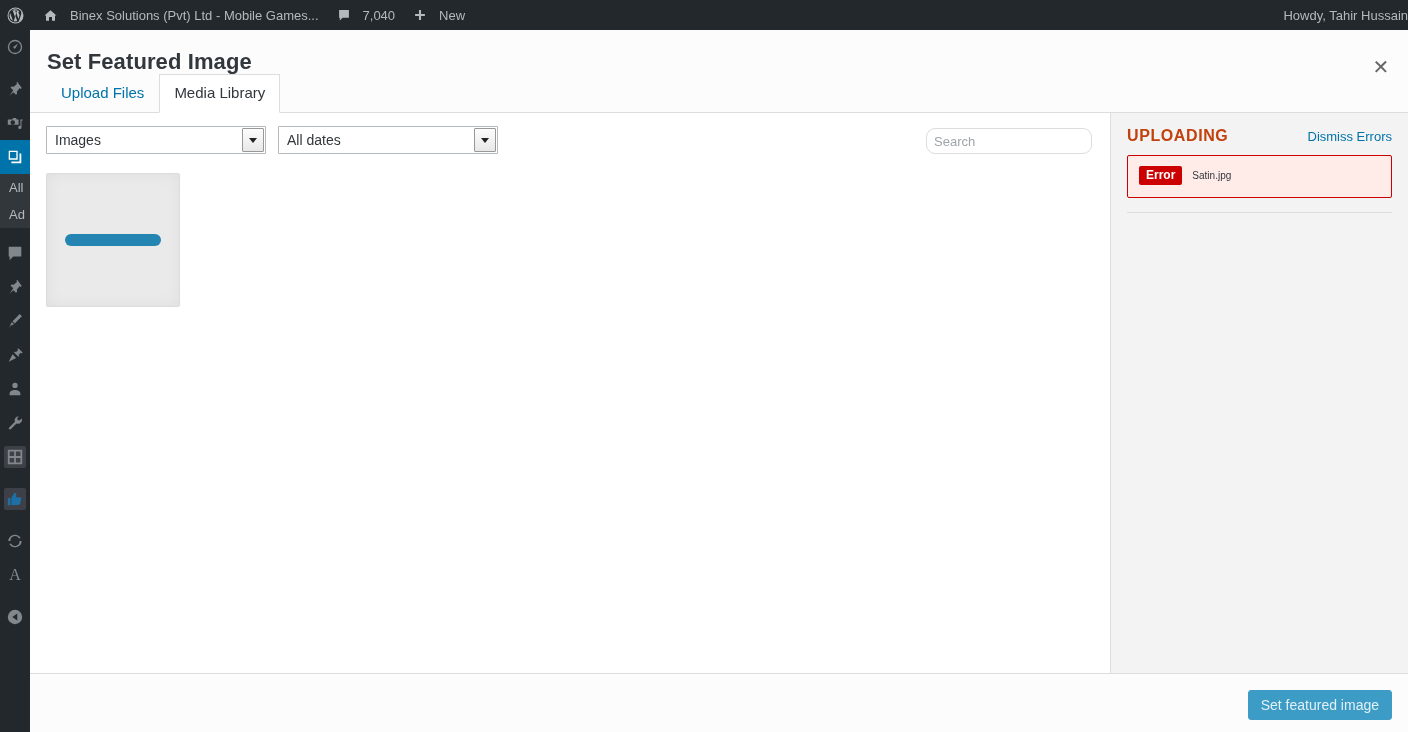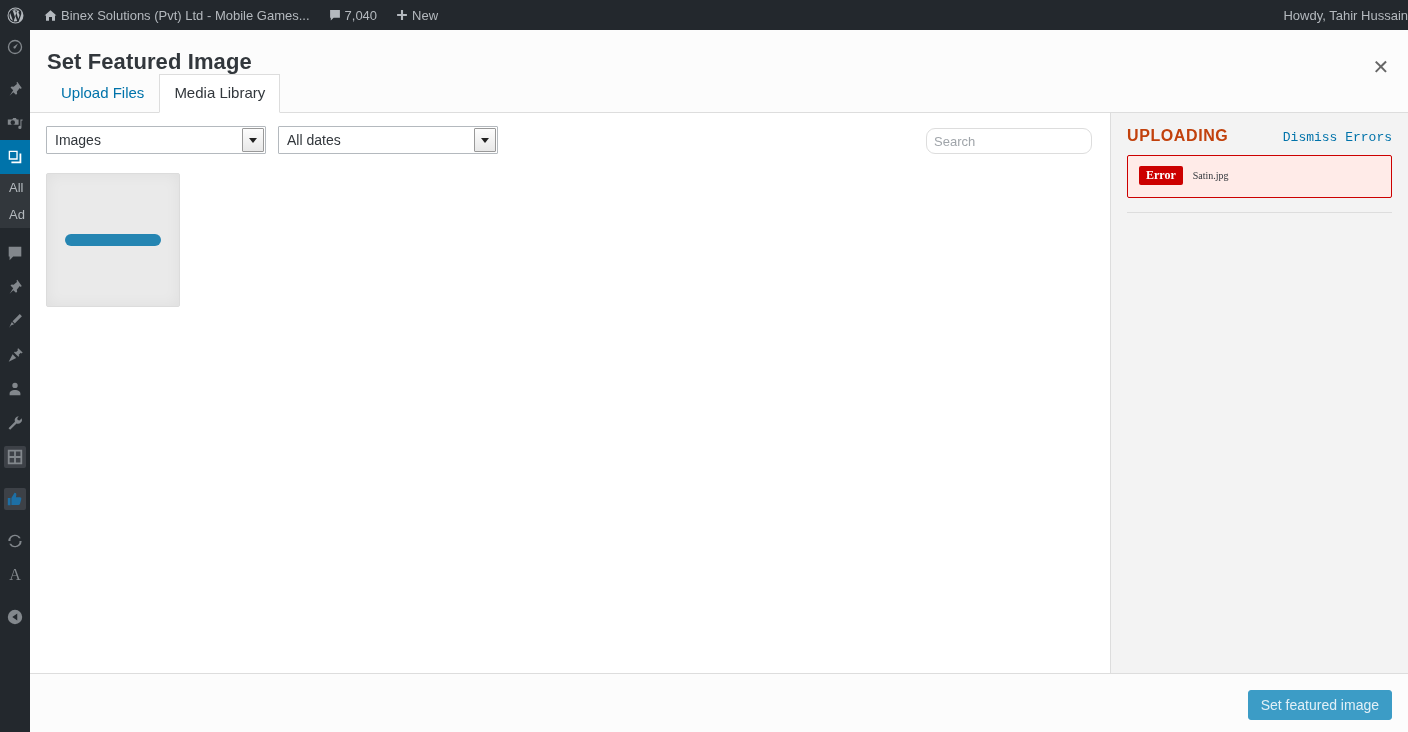--- a/index.html
+++ b/index.html
@@ -15,21 +15,21 @@
   #adminbar {
     position: absolute; top: 0; left: 0;
     width: 1408px; height: 30px;
     background: #23282d;
     color: #b4b9be;
     font-size: 13px;
     display: flex; align-items: center;
     z-index: 5;
   }
   #adminbar .ab-item {
-    display: flex; align-items: center; gap: 3px;
+    display: flex; align-items: center; gap: 12px;
     height: 30px; padding: 0 9px;
     color: #b4b9be; white-space: nowrap;
   }
   #adminbar .ab-logo { padding: 0 10px 0 7px; }
   #adminbar .ab-right {
     margin-left: auto; padding-right: 0px;
   }
   .ico { display: inline-block; line-height: 0; }
   .ico svg { display: block; fill: #b4b9be; }
 
@@ -217,29 +217,29 @@
   }
   #uploading-head {
     display: flex; align-items: baseline; justify-content: space-between;
     margin-bottom: 10px;
   }
   #uploading-label {
     font-size: 16px; font-weight: 600; letter-spacing: .6px;
     color: #c2410c; text-transform: uppercase;
   }
   #dismiss-errors {
-    font-size: 13px; color: #0073aa; cursor: pointer; font-family: Liberation Mono, monospace;
+    font-size: 13px; color: #0073aa; cursor: pointer;
   }
   .upload-error {
     border: 1px solid #c00;
     background: #ffebe8;
     border-radius: 2px;
     padding: 10px 11px 12px 11px;
   }
-  .err-row { display: flex; align-items: center; gap: 10px; font-family: Liberation Serif, serif; }
+  .err-row { display: flex; align-items: center; gap: 10px; }
   .err-badge {
     background: #c00; color: #fff;
     font-size: 12px; font-weight: 600;
     padding: 2px 7px 3px 7px;
     border-radius: 2px;
     line-height: 1.2;
   }
   .err-filename { font-size: 10px; color: #32373c; }
   .err-msg {
     margin-top: 9px;

